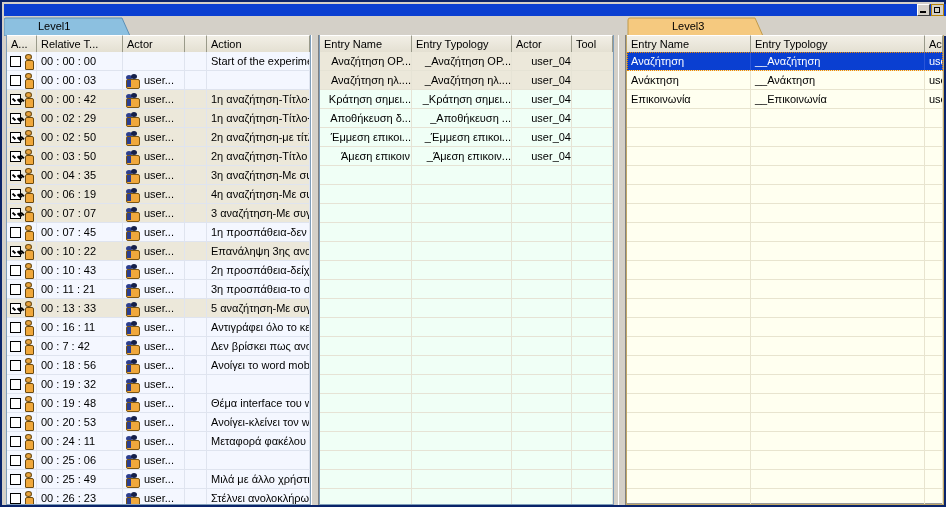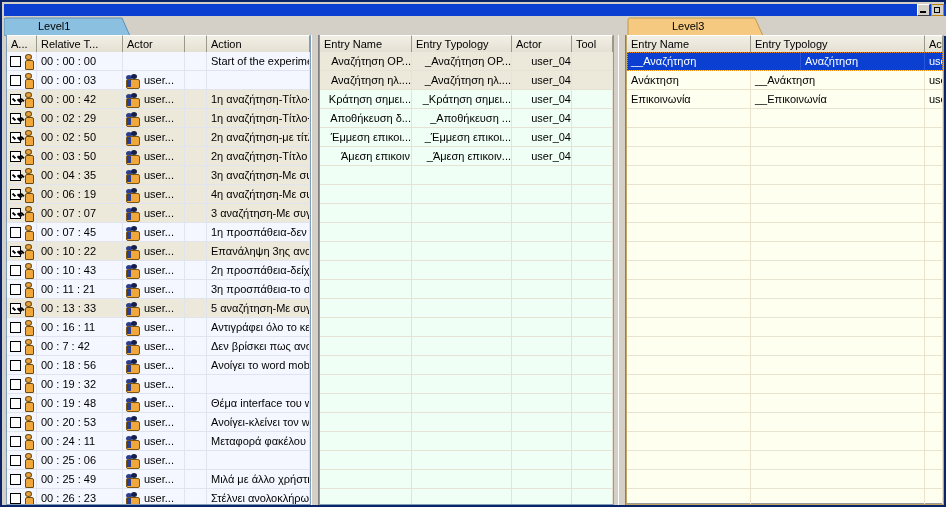--- a/index.html
+++ b/index.html
@@ -815,22 +815,22 @@
 
   <div class="panel panel-shadow" id="p3">
     <div class="grid">
       <div class="hdr">
         <div class="hc" style="width:124px">Entry Name</div>
         <div class="hc" style="width:174px">Entry Typology</div>
         <div class="hc" style="flex:1">Actor</div>
       </div>
       <div class="rows" id="l3rows" style="top:17px;bottom:0;">
           <div class="row sel">
+            <div class="cell" style="width: 124px;">Αναζήτηση</div>
             <div class="cell" style="width: 174px;">__Αναζήτηση</div>
-            <div class="cell" style="width: 124px;">Αναζήτηση</div>
             <div class="cell" style="flex: 1 1 0%;">user_</div>
           </div>
           <div class="row">
             <div class="cell" style="width: 124px;">Ανάκτηση</div>
             <div class="cell" style="width: 174px;">__Ανάκτηση</div>
             <div class="cell" style="flex: 1 1 0%;">user_</div>
           </div>
           <div class="row">
             <div class="cell" style="width: 124px;">Επικοινωνία</div>
             <div class="cell" style="width: 174px;">__Επικοινωνία</div>

